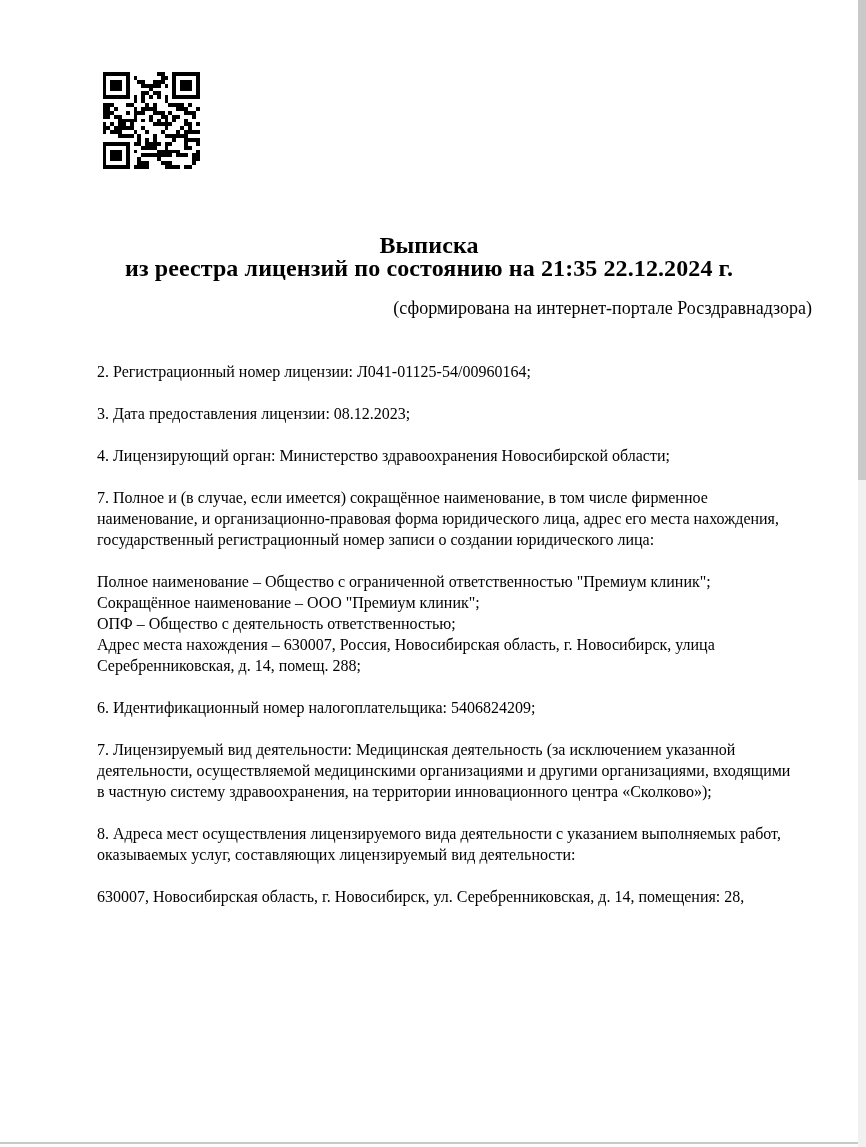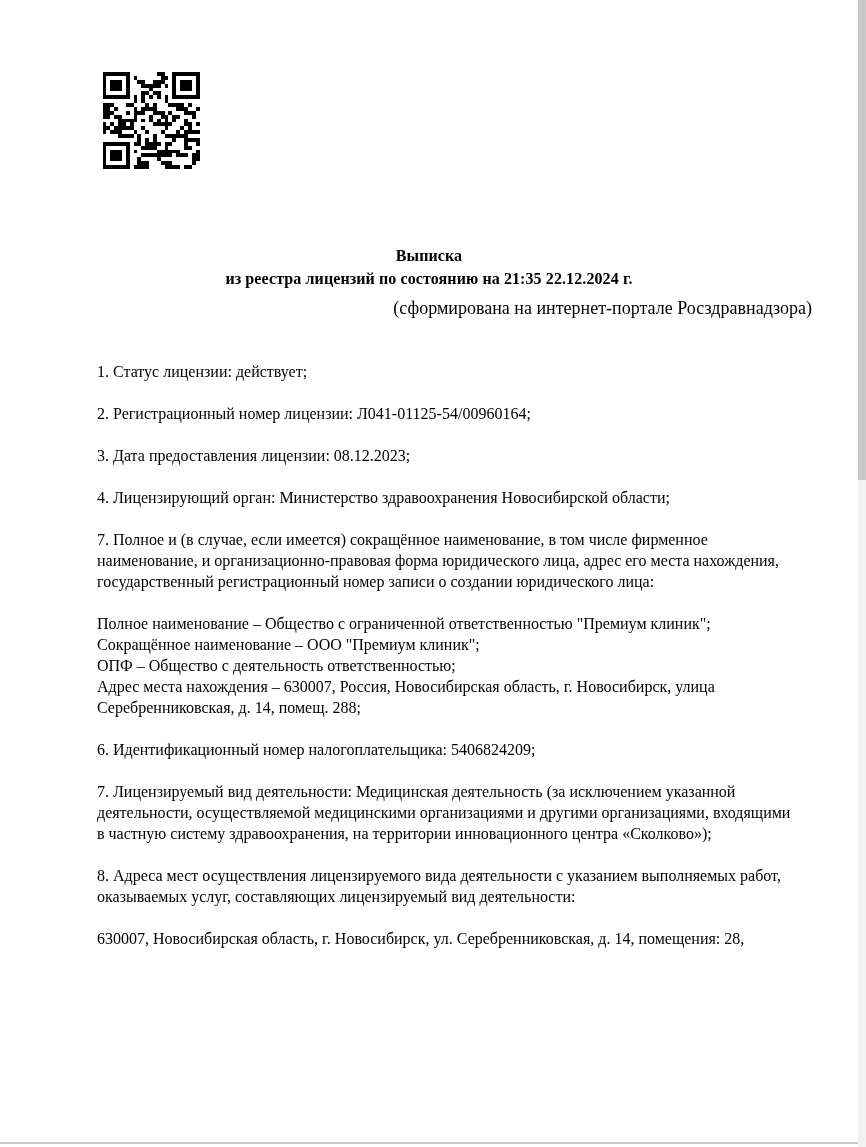--- a/index.html
+++ b/index.html
@@ -6,22 +6,22 @@
   body{
     width:866px;height:1147px;
     background:#ffffff;
     position:relative;overflow:hidden;
     font-family:"Liberation Serif",serif;
     color:#000;
   }
   .page{position:absolute;left:0;top:0;width:858px;height:1147px;background:#fff}
   .qr{position:absolute;left:102px;top:72px;width:98px;height:97px}
   .title{
-    position:absolute;left:0;top:244px;width:858px;
-    text-align:center;font-weight:bold;font-size:16px;line-height:23px;
+    position:absolute;left:0;top:234px;width:858px;
+    text-align:center;font-weight:bold;font-size:24px;line-height:23px;
     letter-spacing:.1px;
   }
   .subtitle{
     position:absolute;top:300px;right:46px;
     font-size:18px;line-height:16px;
   }
   .textbody{
     position:absolute;left:97px;top:361px;width:697px;
     font-size:16px;line-height:21px;
   }
@@ -351,21 +351,20 @@
     </svg>
 
   <div class="title">
     <div>Выписка</div>
     <div>из реестра лицензий по состоянию на 21:35 22.12.2024 г.</div>
   </div>
 
   <div class="subtitle">(сформирована на интернет-портале Росздравнадзора)</div>
 
   <div class="textbody">
-    <div class="para">1. Статус лицензии: действует;</div>
     <div class="para">2. Регистрационный номер лицензии: Л041-01125-54/00960164;</div>
     <div class="para">3. Дата предоставления лицензии: 08.12.2023;</div>
     <div class="para">4. Лицензирующий орган: Министерство здравоохранения Новосибирской области;</div>
     <div class="para">7. Полное и (в случае, если имеется) сокращённое наименование, в том числе фирменное наименование, и организационно-правовая форма юридического лица, адрес его места нахождения, государственный регистрационный номер записи о создании юридического лица:</div>
 
     <div class="para">
       <div>Полное наименование – Общество с ограниченной ответственностью "Премиум клиник";</div>
       <div>Сокращённое наименование – ООО "Премиум клиник";</div>
       <div>ОПФ – Общество с деятельность ответственностью;</div>
       <div>Адрес места нахождения – 630007, Россия, Новосибирская область, г. Новосибирск, улица Серебренниковская, д. 14, помещ. 288;</div>

